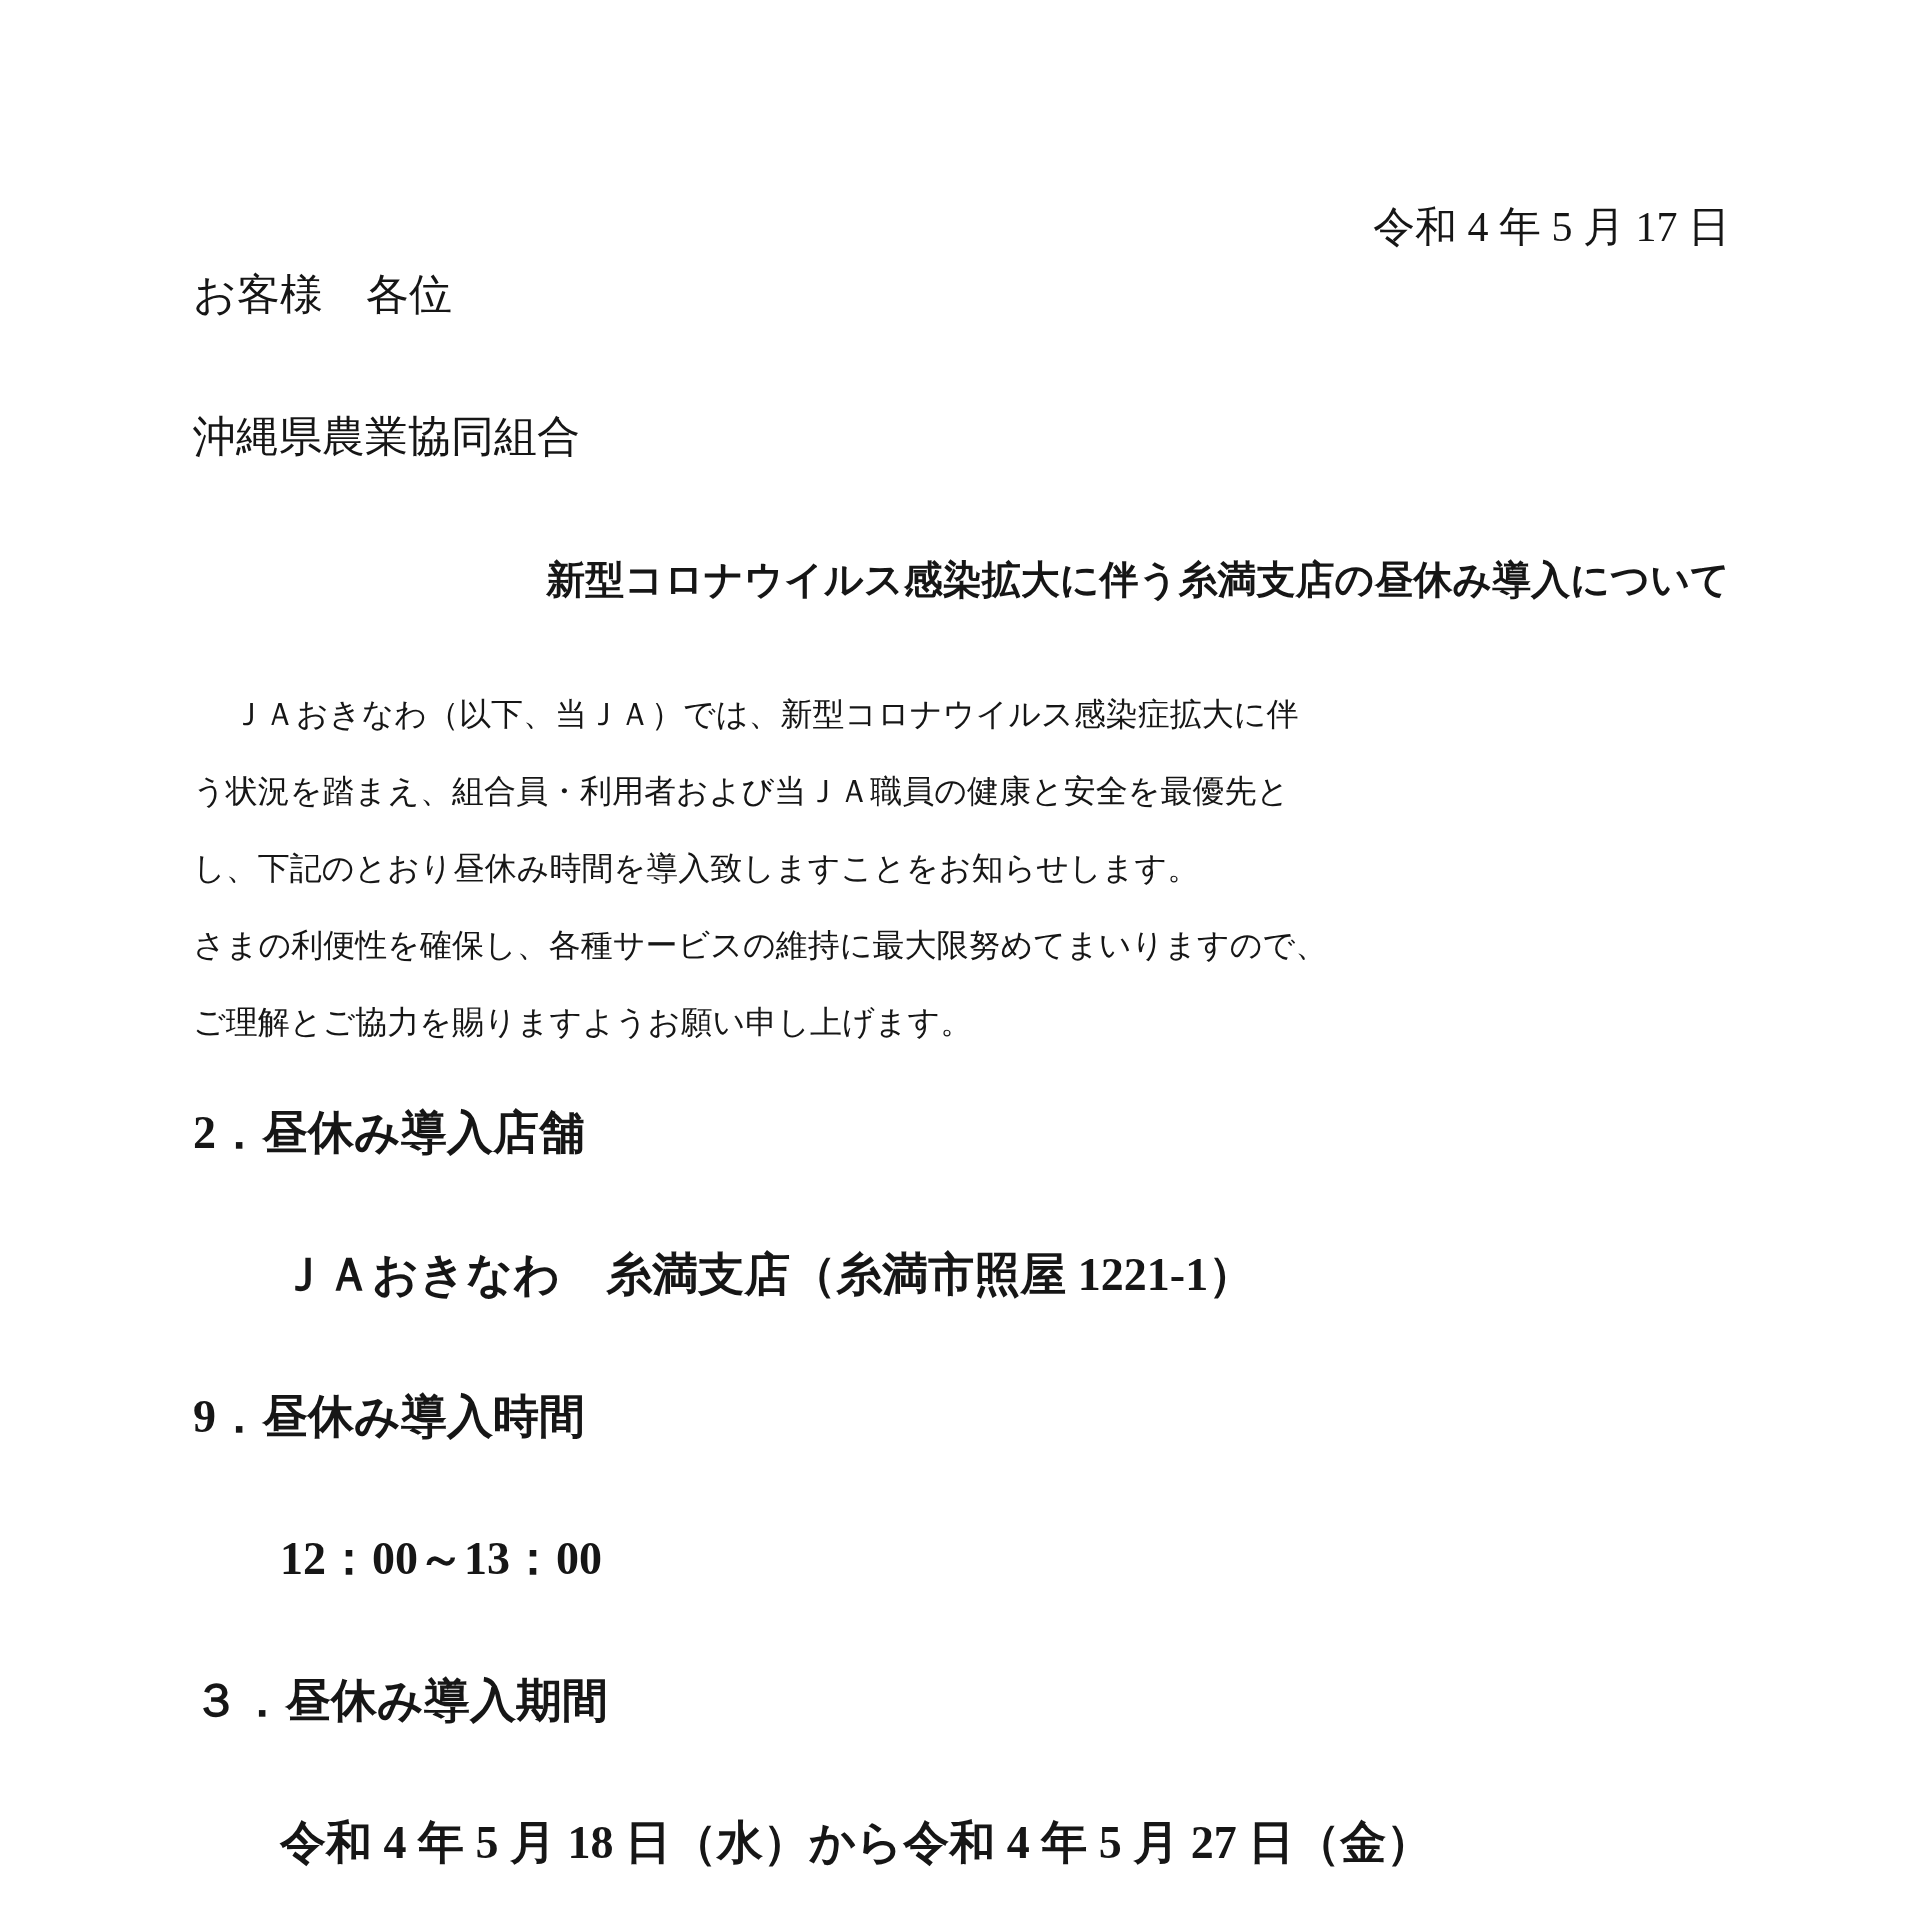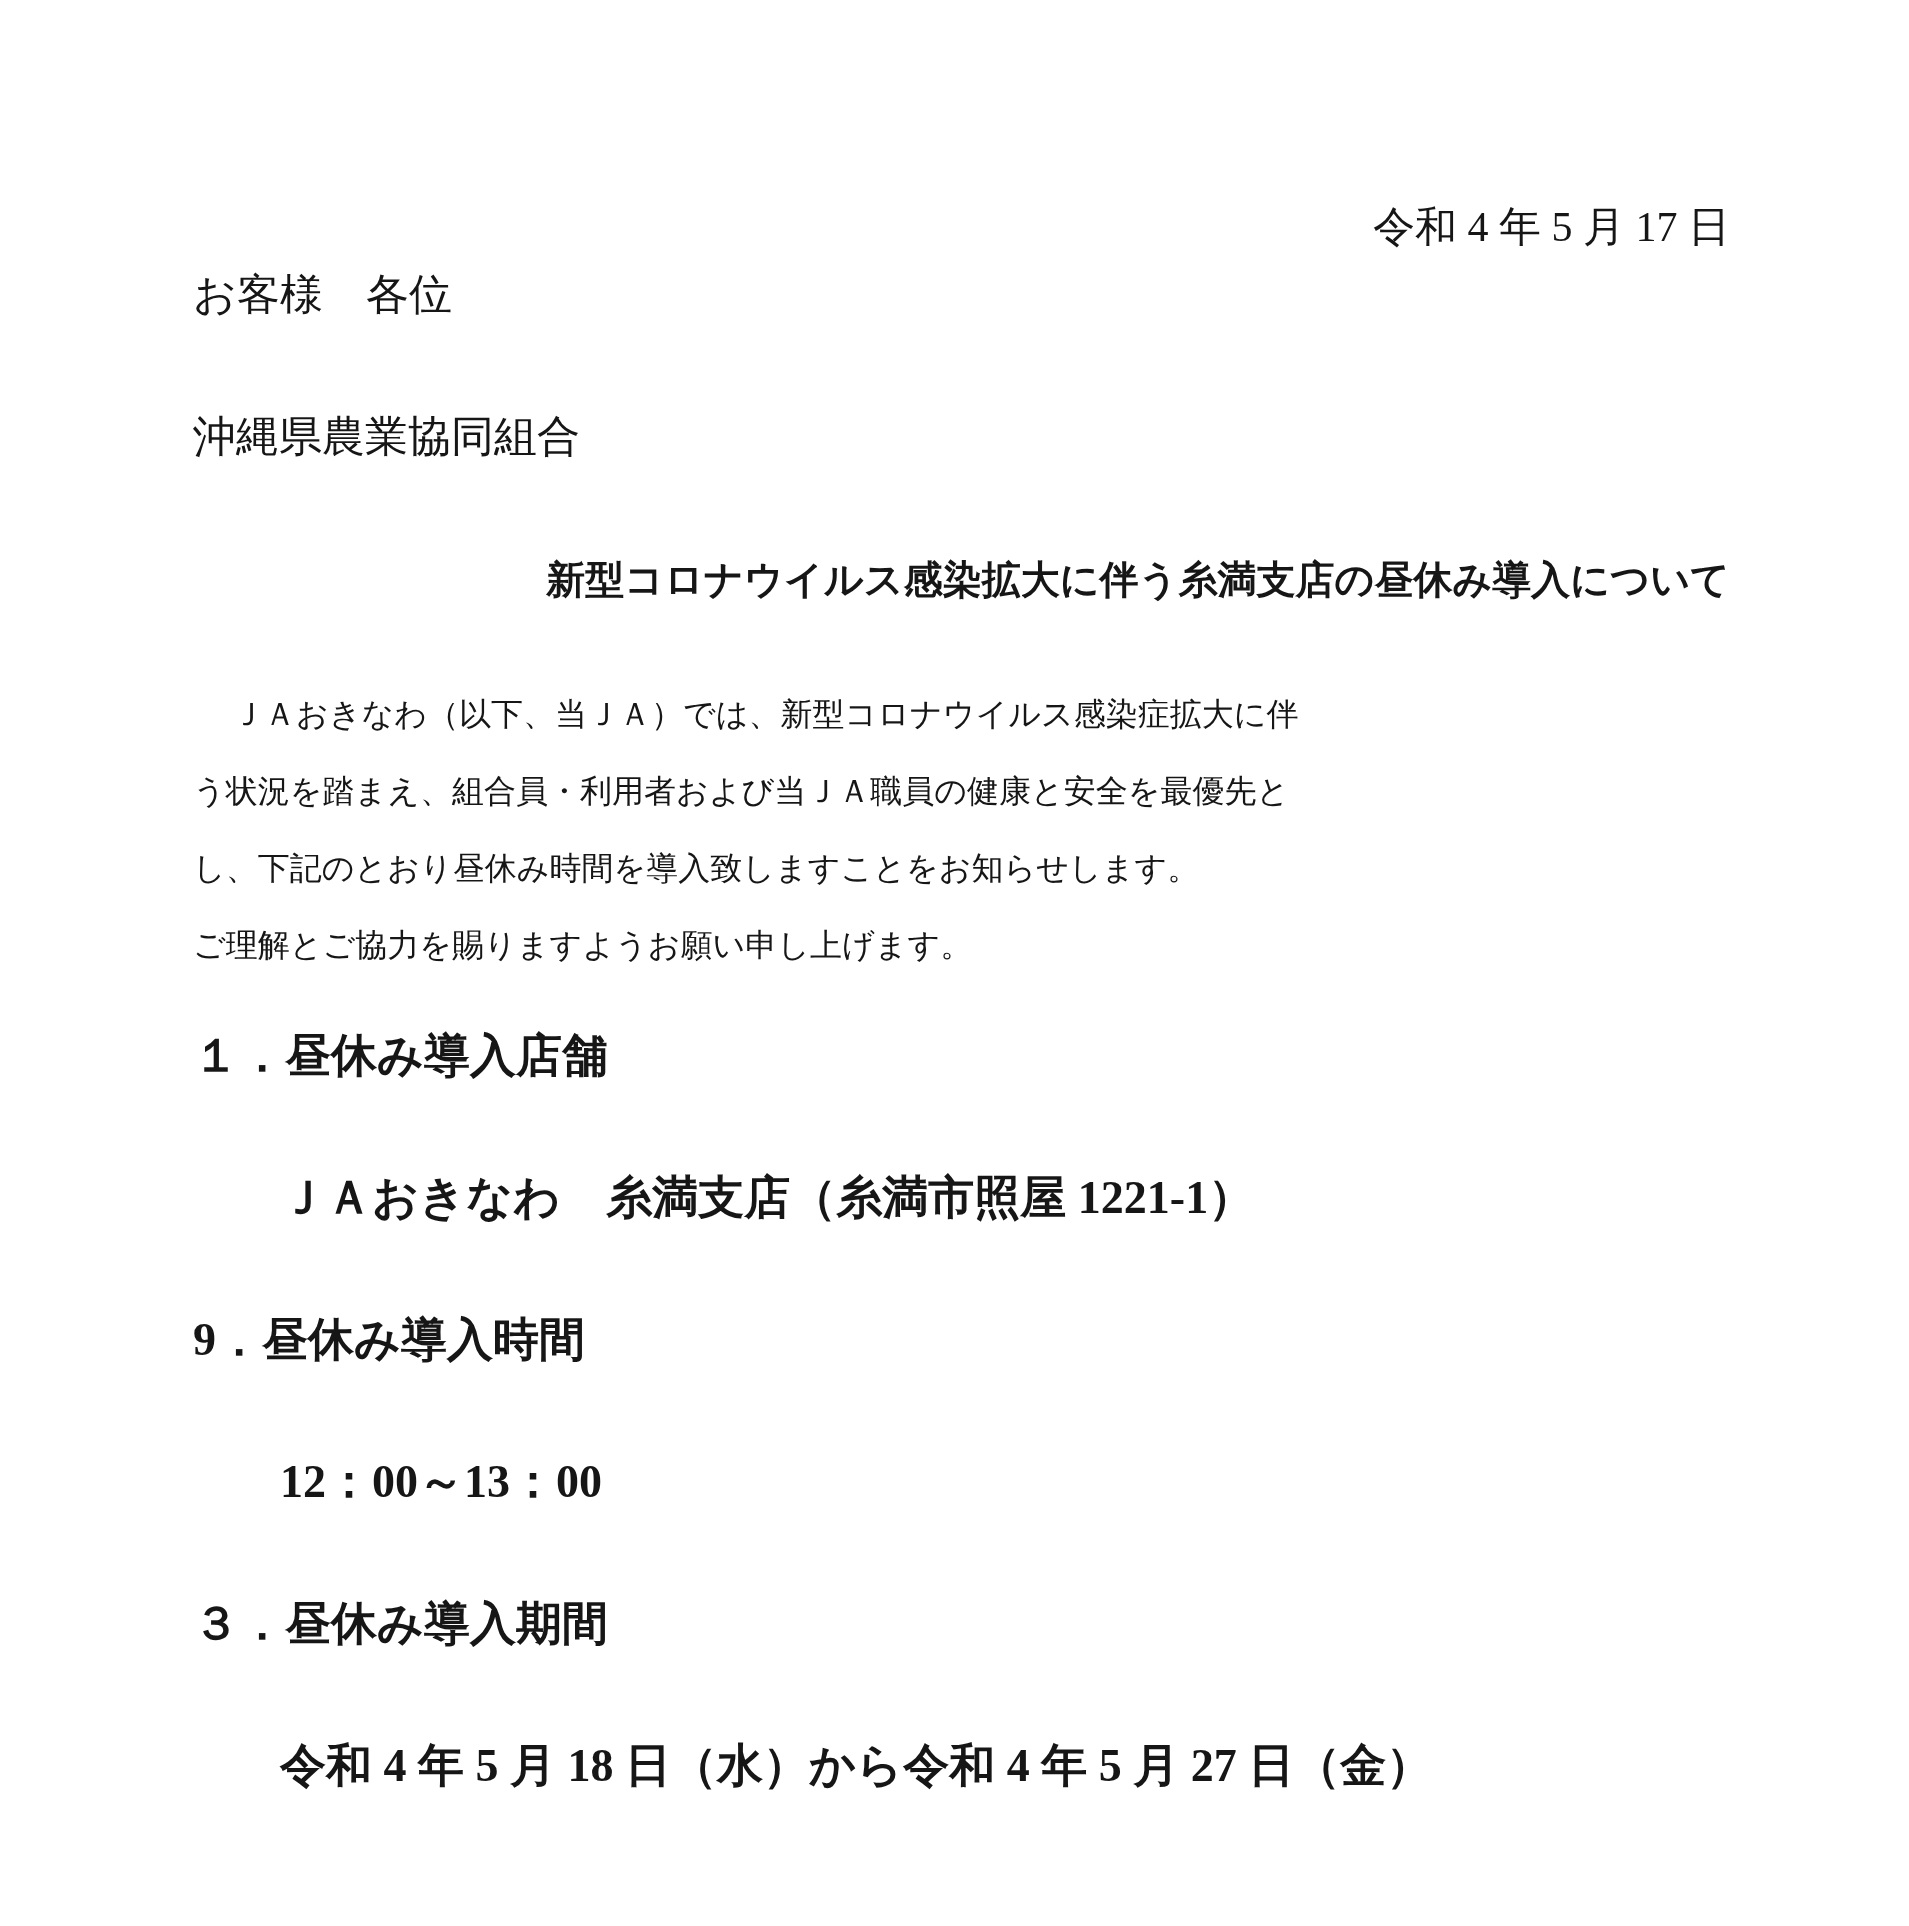--- a/index.html
+++ b/index.html
@@ -85,25 +85,26 @@
 
   <div class="doc-title">新型コロナウイルス感染拡大に伴う糸満支店の昼休み導入について</div>
 
   <div class="para p1">
     <div class="line indent">ＪＡおきなわ（以下、当ＪＡ）では、新型コロナウイルス感染症拡大に伴</div>
     <div class="line">う状況を踏まえ、組合員・利用者および当ＪＡ職員の健康と安全を最優先と</div>
     <div class="line">し、下記のとおり昼休み時間を導入致しますことをお知らせします。</div>
   </div>
 
   <div class="para p2">
+    <div class="line">さまの利便性を確保し、各種サービスの維持に最大限努めてまいりますので、</div>
     <div class="line">ご理解とご協力を賜りますようお願い申し上げます。</div>
   </div>
 
   <div>
-    <div class="sec-heading first">１．昼休み導入店舗</div>
+    <div class="sec-heading first">2．昼休み導入店舗</div>
     <div class="sec-content">ＪＡおきなわ　糸満支店（糸満市照屋 1221-1）</div>
   </div>
 
   <div>
     <div class="sec-heading later">9．昼休み導入時間</div>
     <div class="sec-content">12：00～13：00</div>
   </div>
 
   <div>
     <div class="sec-heading later">３．昼休み導入期間</div>

